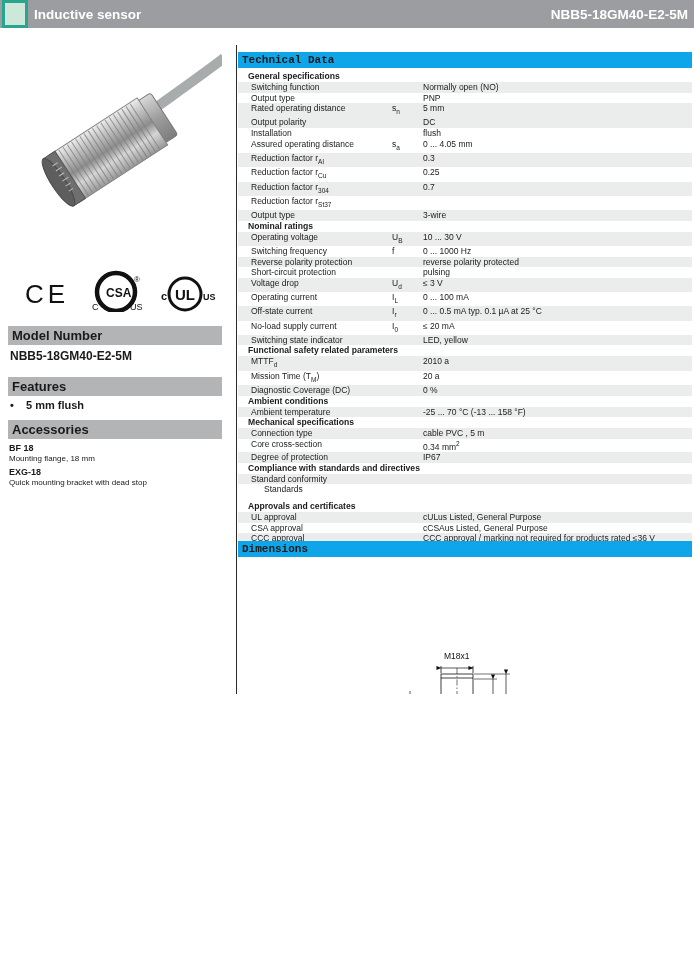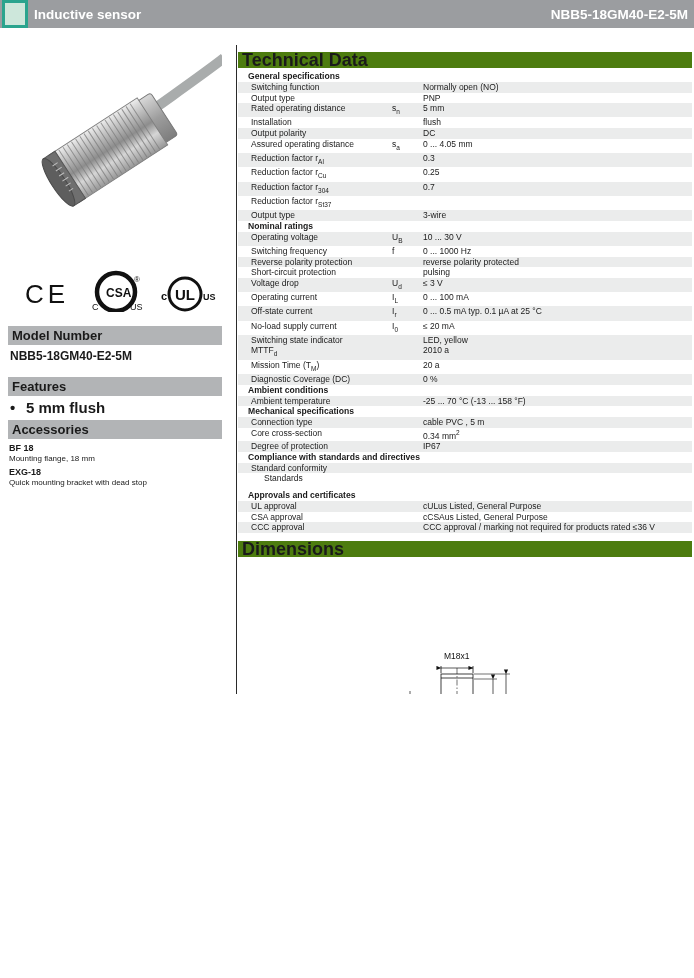--- a/index.html
+++ b/index.html
@@ -14,28 +14,28 @@
   .hdr-model{color:#fff;font-weight:bold;font-size:13.5px;padding-right:6px;}
   
   .vrule{position:absolute;left:236px;top:45px;width:1px;height:933px;background:#2a2a2a;}
   
   .leftcol{position:absolute;left:0;top:28px;width:230px;height:950px;}
   .photo{position:absolute;left:8px;top:14px;}
   .marks{position:absolute;left:0;top:222px;width:230px;height:62px;}
   .bar{position:absolute;left:8px;width:214px;height:19px;background:#b2b4b6;
        font-weight:bold;font-size:13px;line-height:19px;padding-left:4px;box-sizing:border-box;}
   .modelno{position:absolute;left:10px;top:321px;font-weight:bold;font-size:12px;}
-  .feat{position:absolute;left:10px;top:371px;font-weight:bold;font-size:15px;}
+  .feat{position:absolute;left:10px;top:371px;font-weight:bold;font-size:11px;}
   .feat .blt{display:inline-block;width:16px;}
   .accname{position:absolute;left:9px;font-weight:bold;font-size:9px;}
   .accdesc{position:absolute;left:9px;font-size:8px;}
   
   .rightcol{position:absolute;left:238px;top:52px;width:454px;height:926px;}
-  .secbar{position:absolute;left:0;width:454px;height:16px;background:#4d7c0f;
-          font-weight:bold;font-size:18px;line-height:16px;padding-left:4px;box-sizing:border-box;}
+  .secbar{position:absolute;left:0;width:454px;height:16px;background:#0ea5e9;
+          font-weight:bold;font-size:11px;line-height:16px;padding-left:4px;box-sizing:border-box;font-family:Liberation Mono, monospace;}
   .ttable{position:absolute;left:0;top:19px;width:454px;}
   .t-title{font-weight:bold;font-size:8.6px;line-height:11px;padding-left:2px;margin-left:8px;}
   .t-title.gap{margin-top:6px;}
   .t-row{display:grid;grid-template-columns:141px 31px 1fr;font-size:8.5px;
          line-height:10.6px;padding-left:13px;}
   .t-row.stripe{background:#ebecec;}
   .t-row.ind2 .c-label{padding-left:13px;}
   .c-sym,.c-label,.c-val{white-space:nowrap;}
   sub{font-size:6.5px;} sup{font-size:6.5px;}
   .dimsvg{position:absolute;left:150px;top:592px;}
@@ -161,29 +161,29 @@
         <div class="t-row">
           <span class="c-label">Output type</span>
           <span class="c-sym"></span>
           <span class="c-val">PNP</span>
         </div>
         <div class="t-row stripe">
           <span class="c-label">Rated operating distance</span>
           <span class="c-sym">s<sub>n</sub></span>
           <span class="c-val">5 mm</span>
         </div>
+        <div class="t-row stripe">
+          <span class="c-label">Output polarity</span>
+          <span class="c-sym"></span>
+          <span class="c-val">DC</span>
+        </div>
         <div class="t-row">
           <span class="c-label">Installation</span>
           <span class="c-sym"></span>
           <span class="c-val">flush</span>
-        </div>
-        <div class="t-row stripe">
-          <span class="c-label">Output polarity</span>
-          <span class="c-sym"></span>
-          <span class="c-val">DC</span>
         </div>
         <div class="t-row">
           <span class="c-label">Assured operating distance</span>
           <span class="c-sym">s<sub>a</sub></span>
           <span class="c-val">0 ... 4.05 mm</span>
         </div>
         <div class="t-row stripe">
           <span class="c-label">Reduction factor r<sub>Al</sub></span>
           <span class="c-sym"></span>
           <span class="c-val">0.3</span>
@@ -247,20 +247,21 @@
         <div class="t-row">
           <span class="c-label">No-load supply current</span>
           <span class="c-sym">I<sub>0</sub></span>
           <span class="c-val">≤ 20 mA</span>
         </div>
         <div class="t-row stripe">
           <span class="c-label">Switching state indicator</span>
           <span class="c-sym"></span>
           <span class="c-val">LED, yellow</span>
         </div>
+        <div class="t-title">Functional safety related parameters</div>
         <div class="t-row stripe">
           <span class="c-label">MTTF<sub>d</sub></span>
           <span class="c-sym"></span>
           <span class="c-val">2010 a</span>
         </div>
         <div class="t-row">
           <span class="c-label">Mission Time (T<sub>M</sub>)</span>
           <span class="c-sym"></span>
           <span class="c-val">20 a</span>
         </div>

